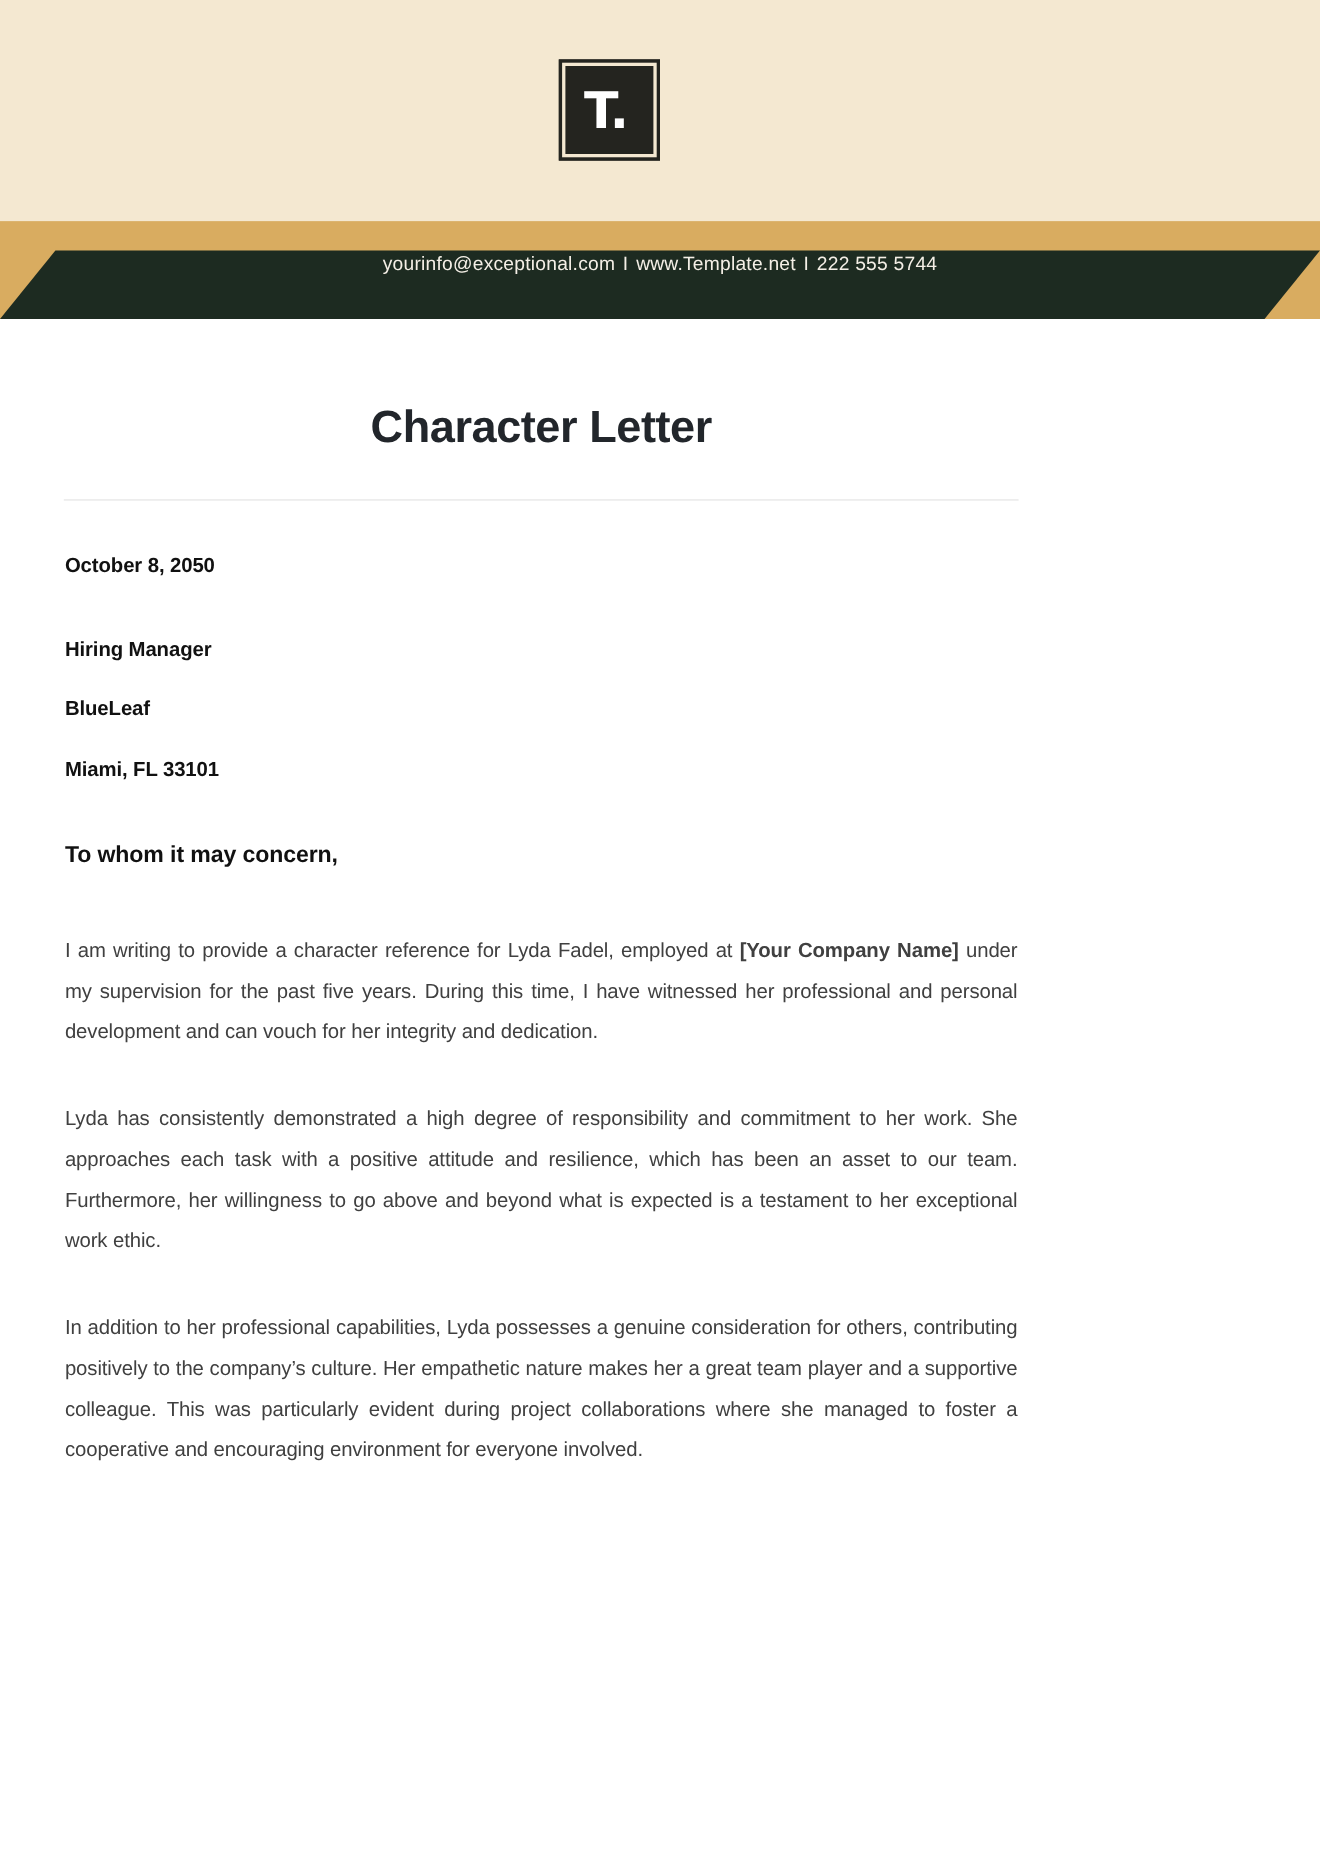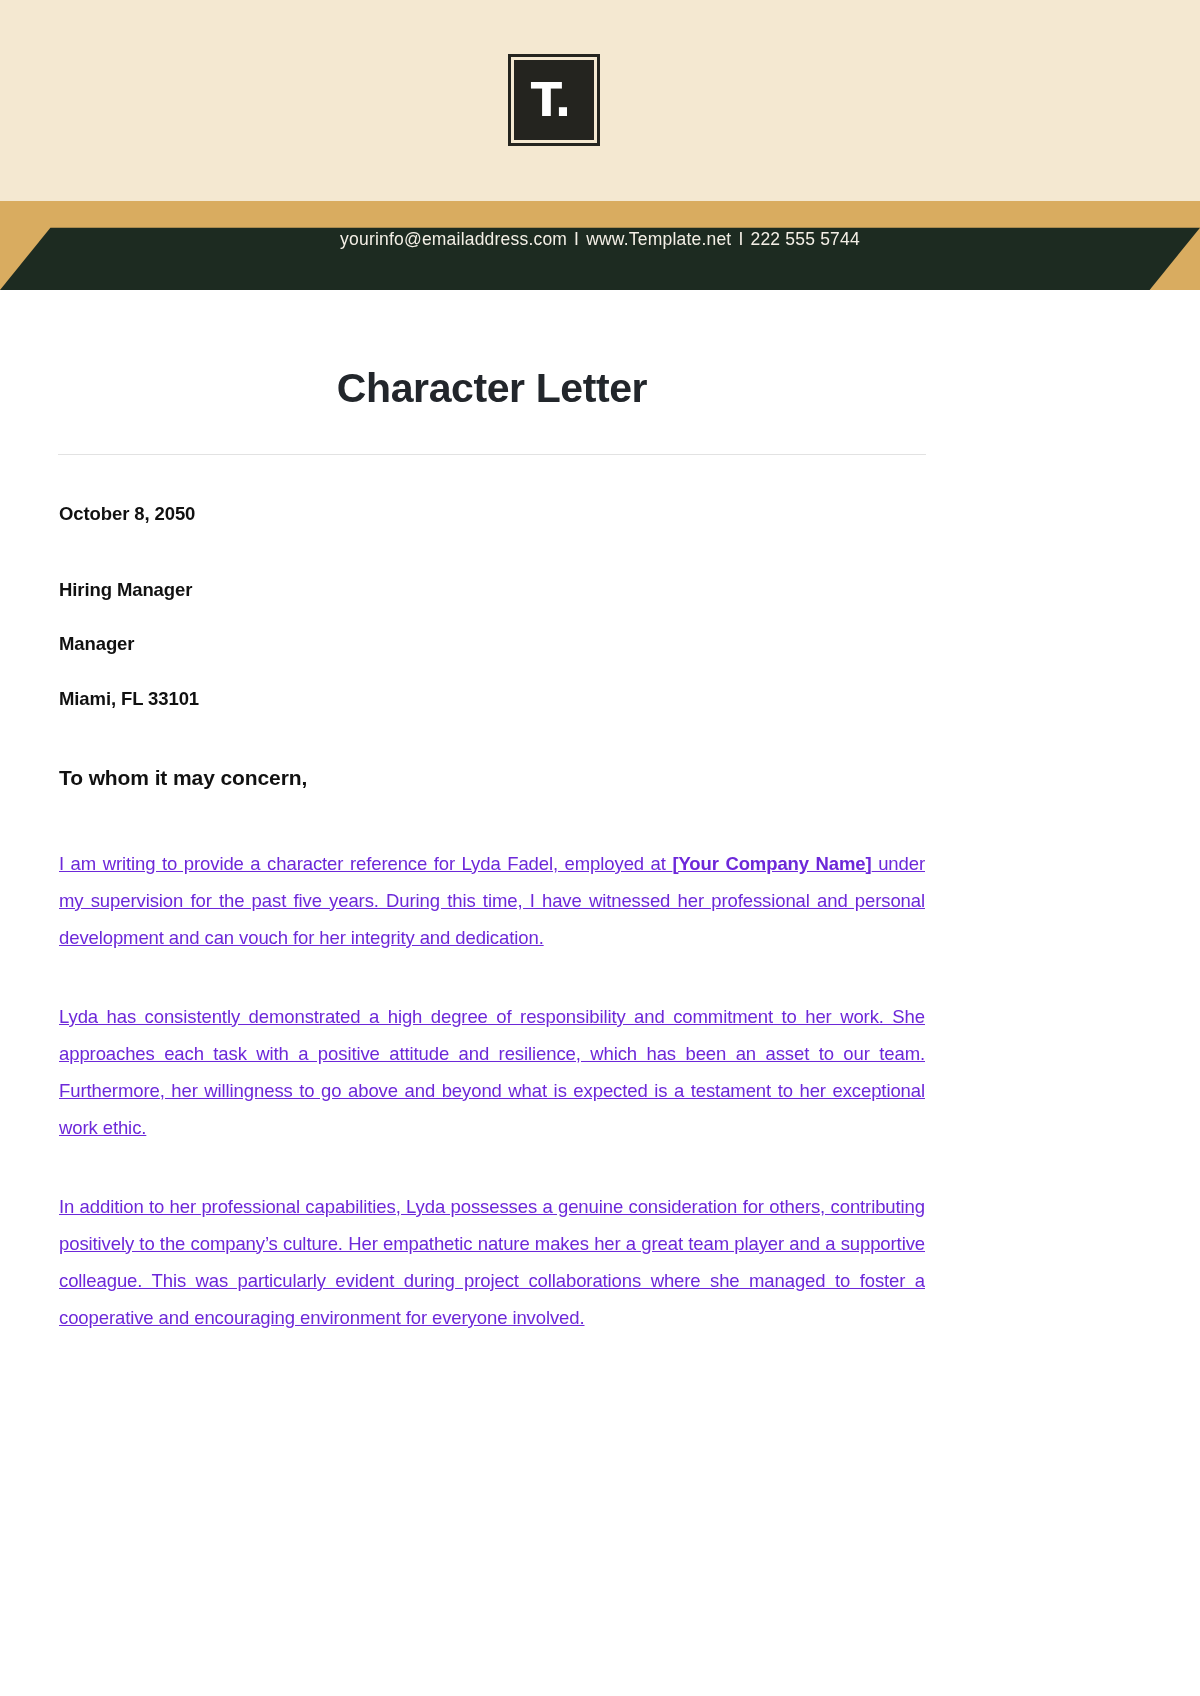--- a/index.html
+++ b/index.html
@@ -137,55 +137,54 @@
     font-size: 21px;
     font-weight: bold;
     color: #111111;
     margin-bottom: 55px;
     letter-spacing: -0.1px;
   }
   .para {
     font-size: 18.5px;
     line-height: 2.0;
     text-align: justify;
-    color: #6d28d9;
+    color: #404040;
     margin: 0 0 42px 0;
     letter-spacing: -0.1px;
-    text-decoration: underline;
   }
   .para b { font-weight: bold; }
 </style>
 </head>
 <body>
 
 <div class="header">
   <div class="header-cream"></div>
   <div class="header-gold"></div>
   <div class="header-green"></div>
 
   <div class="logo-wrap">
     <div class="logo-inner">
       <span class="logo-t">T.</span>
     </div>
   </div>
 
   <div class="contact-line">
-    <span>yourinfo@emailaddress.com</span><span class="contact-sep">I</span><span>www.Template.net</span><span class="contact-sep">I</span><span>222 555 5744</span>
+    <span>yourinfo@exceptional.com</span><span class="contact-sep">I</span><span>www.Template.net</span><span class="contact-sep">I</span><span>222 555 5744</span>
   </div>
 </div>
 
 <div class="doc">
   <h1 class="title">Character Letter</h1>
   <div class="divider"></div>
 
   <div class="content">
     <div class="meta-line sp-date">October 8, 2050</div>
 
     <div class="meta-line sp-recip">Hiring Manager</div>
-    <div class="meta-line sp-comp">Manager</div>
+    <div class="meta-line sp-comp">BlueLeaf</div>
     <div class="meta-line sp-city">Miami, FL 33101</div>
 
     <div class="salutation">To whom it may concern,</div>
 
     <p class="para"><span>I am writing to provide a character reference for Lyda Fadel, employed at </span><b>[Your Company Name]</b><span> under my supervision for the past five years. During this time, I have witnessed her professional and personal development and can vouch for her integrity and dedication.</span></p>
 
     <p class="para">Lyda has consistently demonstrated a high degree of responsibility and commitment to her work. She approaches each task with a positive attitude and resilience, which has been an asset to our team. Furthermore, her willingness to go above and beyond what is expected is a testament to her exceptional work ethic.</p>
 
     <p class="para">In addition to her professional capabilities, Lyda possesses a genuine consideration for others, contributing positively to the company’s culture. Her empathetic nature makes her a great team player and a supportive colleague. This was particularly evident during project collaborations where she managed to foster a cooperative and encouraging environment for everyone involved.</p>
   </div>

